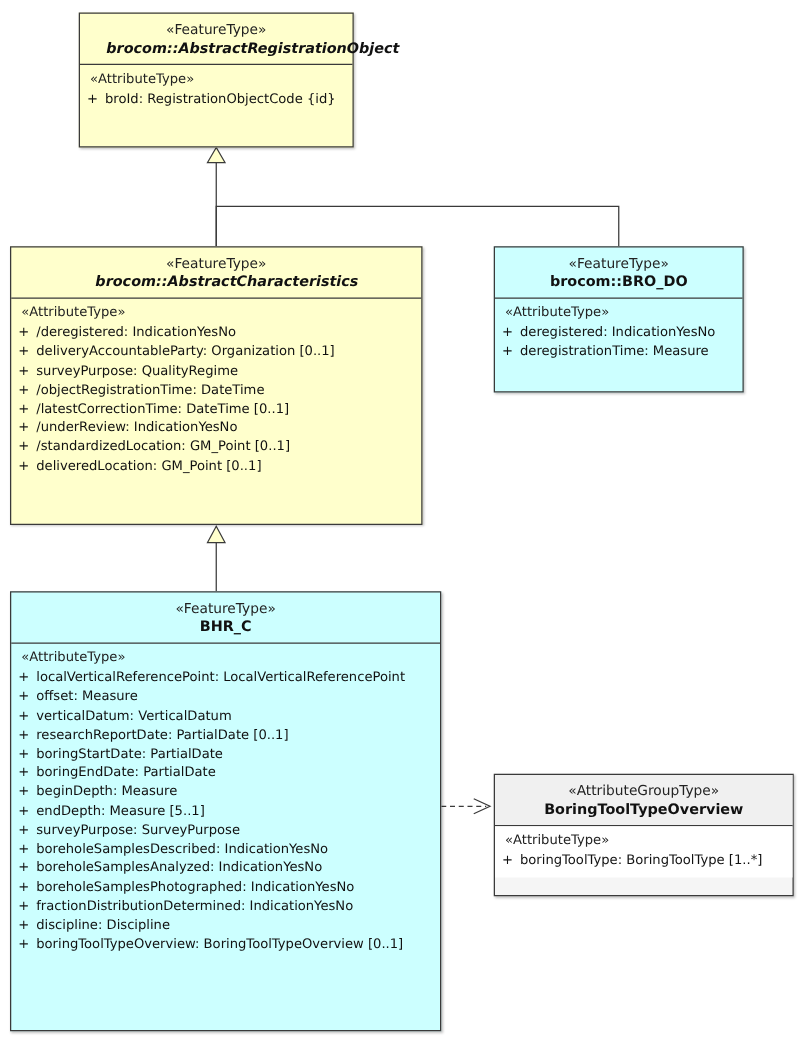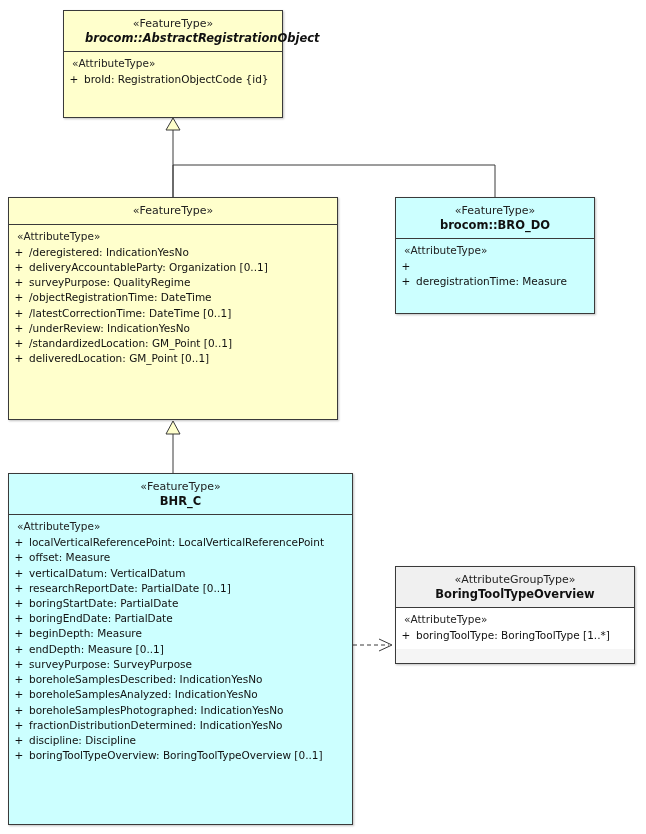--- a/index.html
+++ b/index.html
@@ -97,21 +97,21 @@
   }
   #box-brodo {
     left: 395px; top: 197px; width: 200px; height: 117px;
     background: #ccffff;
   }
   #box-bhrc {
     left: 8px; top: 473px; width: 345px; height: 352px;
     background: #ccffff;
   }
   #box-btto {
-    left: 395px; top: 566px; width: 240px; height: 98px;
+    left: 395px; top: 619px; width: 240px; height: 98px;
     background: #f5f5f5;
   }
   #box-btto .uml-header { background: #f0f0f0; }
   #box-btto .compartment { background: #ffffff; }
 </style>
 </head>
 <body>
 
 <div class="canvas">
 
@@ -145,20 +145,21 @@
       <div class="attr-row">
         <span class="attr-vis">+</span>
         <span class="attr-text">broId: RegistrationObjectCode {id}</span>
       </div>
     </div>
   </div>
 
   <div class="uml-class" id="box-ac">
     <div class="uml-header">
       <span class="stereotype">«FeatureType»</span>
+      <span class="cls-name italic">brocom::AbstractCharacteristics</span>
     </div>
     <div class="divider"></div>
     <div class="compartment">
       <div class="comp-stereo">«AttributeType»</div>
       <div class="attr-row">
         <span class="attr-vis">+</span>
         <span class="attr-text">/deregistered: IndicationYesNo</span>
       </div>
       <div class="attr-row">
         <span class="attr-vis">+</span>
@@ -194,20 +195,21 @@
   <div class="uml-class" id="box-brodo">
     <div class="uml-header">
       <span class="stereotype">«FeatureType»</span>
       <span class="cls-name">brocom::BRO_DO</span>
     </div>
     <div class="divider"></div>
     <div class="compartment">
       <div class="comp-stereo">«AttributeType»</div>
       <div class="attr-row">
         <span class="attr-vis">+</span>
+        <span class="attr-text">deregistered: IndicationYesNo</span>
       </div>
       <div class="attr-row">
         <span class="attr-vis">+</span>
         <span class="attr-text">deregistrationTime: Measure</span>
       </div>
     </div>
   </div>
 
   <div class="uml-class" id="box-bhrc">
     <div class="uml-header">
@@ -240,21 +242,21 @@
       <div class="attr-row">
         <span class="attr-vis">+</span>
         <span class="attr-text">boringEndDate: PartialDate</span>
       </div>
       <div class="attr-row">
         <span class="attr-vis">+</span>
         <span class="attr-text">beginDepth: Measure</span>
       </div>
       <div class="attr-row">
         <span class="attr-vis">+</span>
-        <span class="attr-text">endDepth: Measure [0..1]</span>
+        <span class="attr-text">endDepth: Measure [5..1]</span>
       </div>
       <div class="attr-row">
         <span class="attr-vis">+</span>
         <span class="attr-text">surveyPurpose: SurveyPurpose</span>
       </div>
       <div class="attr-row">
         <span class="attr-vis">+</span>
         <span class="attr-text">boreholeSamplesDescribed: IndicationYesNo</span>
       </div>
       <div class="attr-row">

